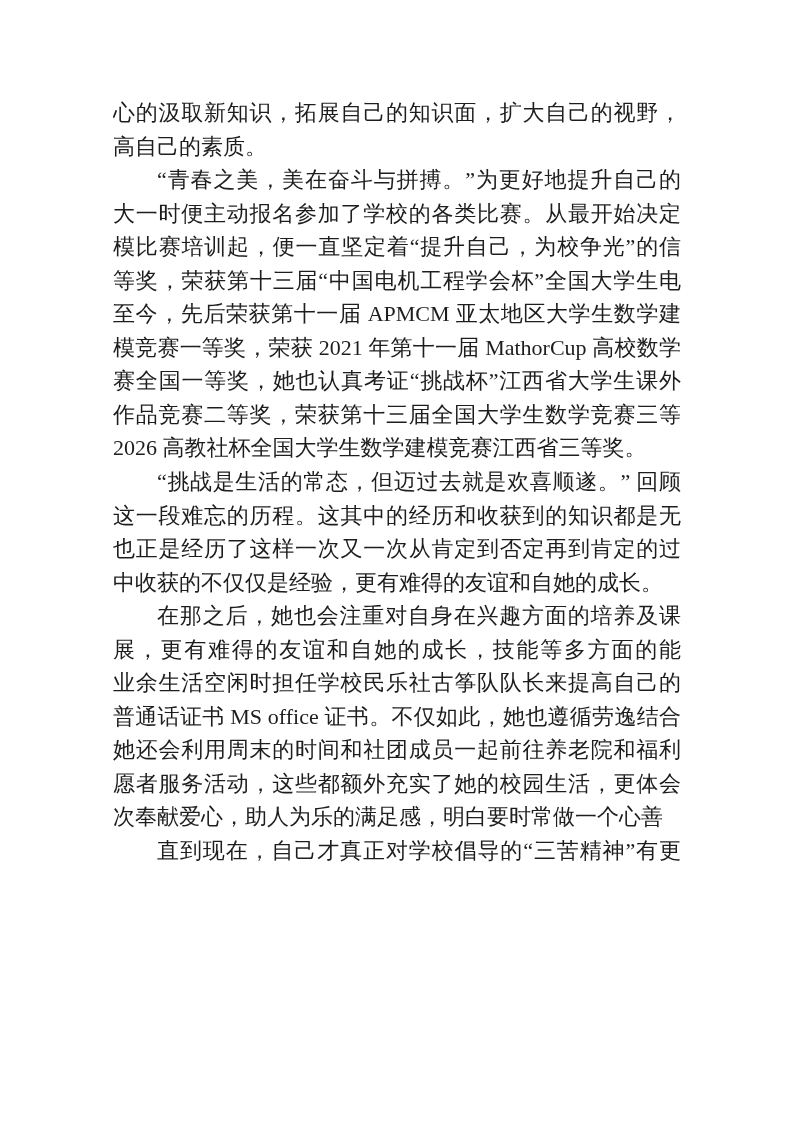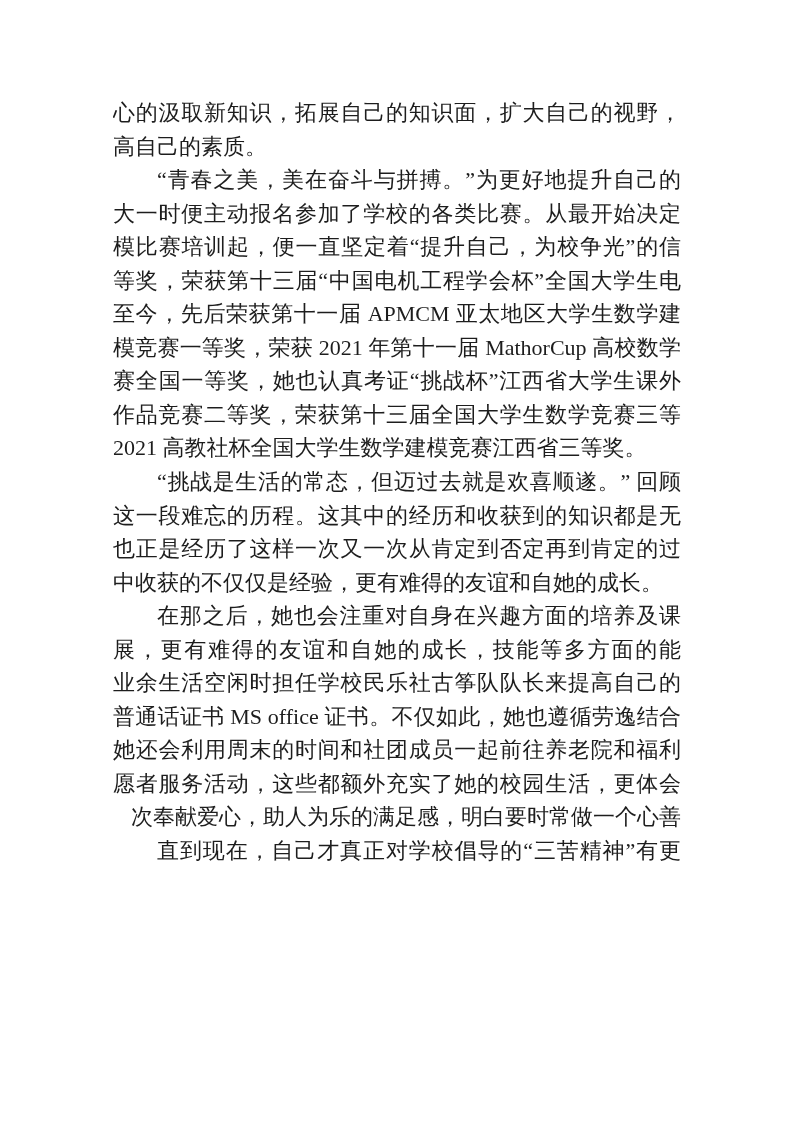--- a/index.html
+++ b/index.html
@@ -27,21 +27,21 @@
     color: #1d1d1d;
     text-align: justify;
     text-align-last: left;
     overflow: hidden;
     white-space: normal;
   }
   .ln.j {
     text-align-last: justify;
   }
   .ln.e {
-    text-align: right;
+    text-align: left;
     text-align-last: left;
   }
   .ln.i {
     text-indent: 2em;
   }
 </style>
 </head>
 <body>
 
 <div class="page">
@@ -49,21 +49,21 @@
     <div class="ln j">心的汲取新知识，拓展自己的知识面，扩大自己的视野，从各方面提</div>
     <div class="ln e">高自己的素质。</div>
     <div class="ln j i">“青春之美，美在奋斗与拼搏。”为更好地提升自己的能力，她</div>
     <div class="ln j">大一时便主动报名参加了学校的各类比赛。从最开始决定参与学校建</div>
     <div class="ln j">模比赛培训起，便一直坚定着“提升自己，为校争光”的信念。比赛</div>
     <div class="ln j">等奖，荣获第十三届“中国电机工程学会杯”全国大学生电工数学建</div>
     <div class="ln j">至今，先后荣获第十一届 APMCM 亚太地区大学生数学建模竞赛国际二</div>
     <div class="ln j">模竞赛一等奖，荣获 2021 年第十一届 MathorCup 高校数学建模挑战</div>
     <div class="ln j">赛全国一等奖，她也认真考证“挑战杯”江西省大学生课外学术科技</div>
     <div class="ln j">作品竞赛二等奖，荣获第十三届全国大学生数学竞赛三等奖，荣获</div>
-    <div class="ln e">2021 高教社杯全国大学生数学建模竞赛江西省三等奖。</div>
+    <div class="ln e">2026 高教社杯全国大学生数学建模竞赛江西省三等奖。</div>
     <div class="ln j i">“挑战是生活的常态，但迈过去就是欢喜顺遂。” 回顾参加比赛</div>
     <div class="ln j">这一段难忘的历程。这其中的经历和收获到的知识都是无可替代的，</div>
     <div class="ln j">也正是经历了这样一次又一次从肯定到否定再到肯定的过程，自己从</div>
     <div class="ln e">中收获的不仅仅是经验，更有难得的友谊和自她的成长。</div>
     <div class="ln j i">在那之后，她也会注重对自身在兴趣方面的培养及课外知识的拓</div>
     <div class="ln j">展，更有难得的友谊和自她的成长，技能等多方面的能力。曾积极加</div>
     <div class="ln j">业余生活空闲时担任学校民乐社古筝队队长来提高自己的兴趣能力。</div>
     <div class="ln j">普通话证书 MS office 证书。不仅如此，她也遵循劳逸结合的方式，</div>
     <div class="ln j">她还会利用周末的时间和社团成员一起前往养老院和福利院开展志</div>
     <div class="ln j">愿者服务活动，这些都额外充实了她的校园生活，更体会到一次又一</div>

